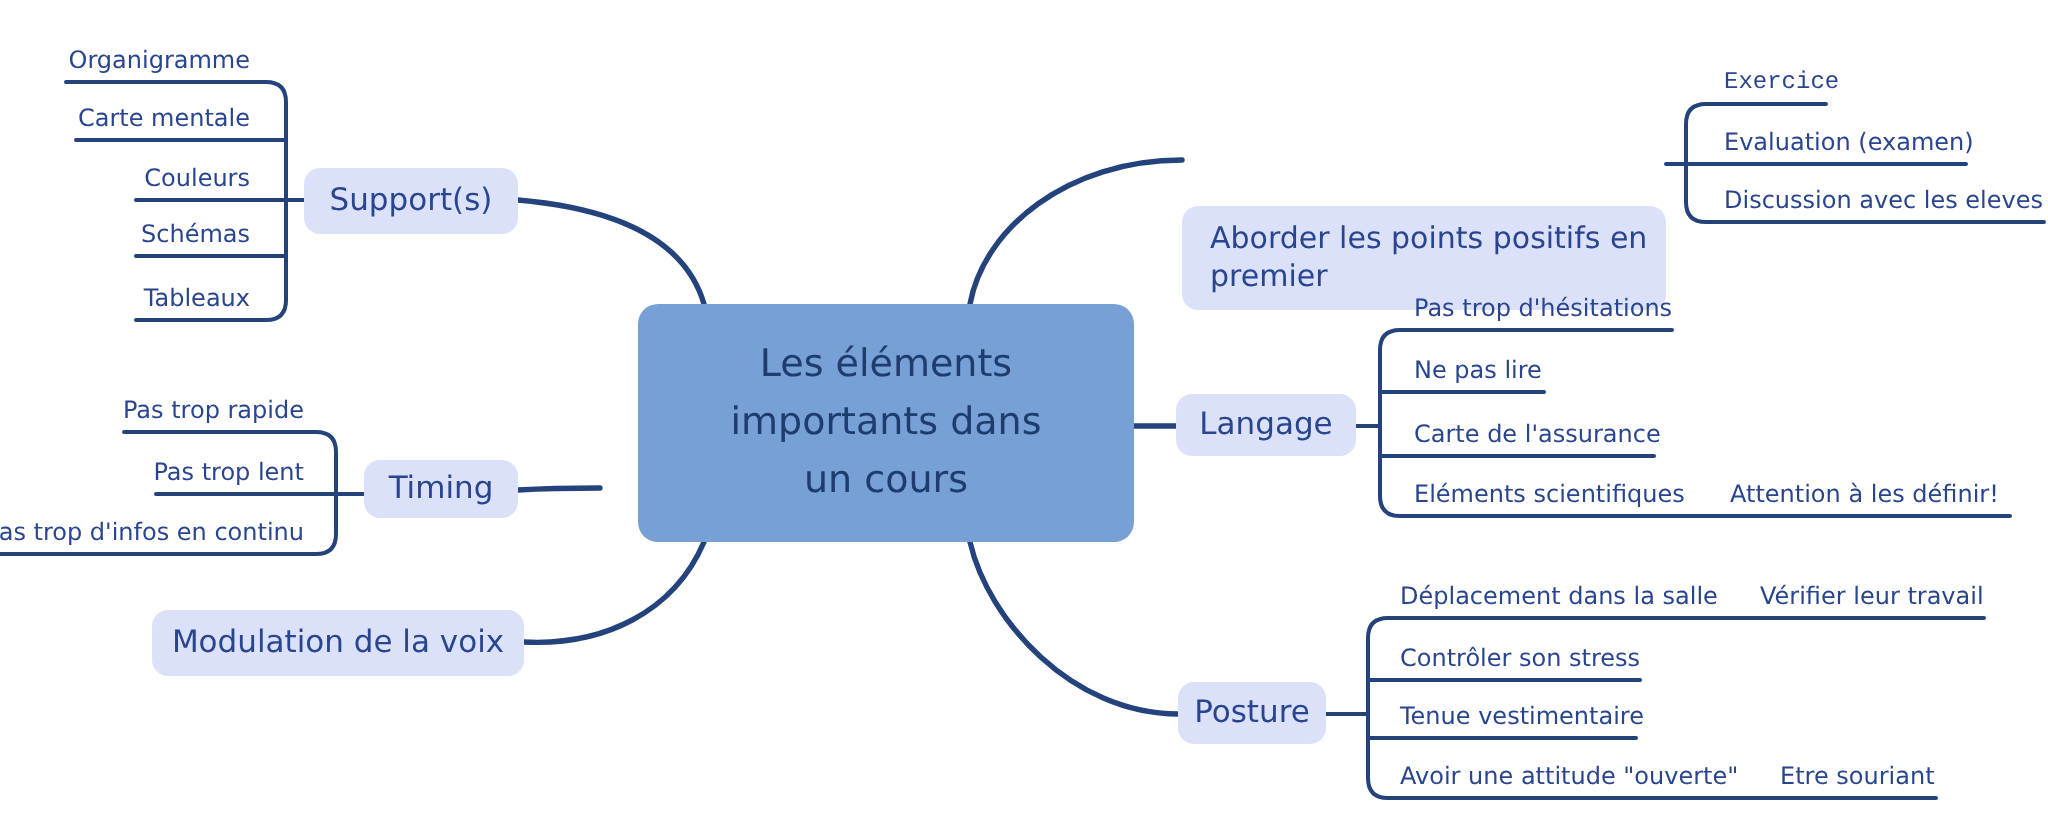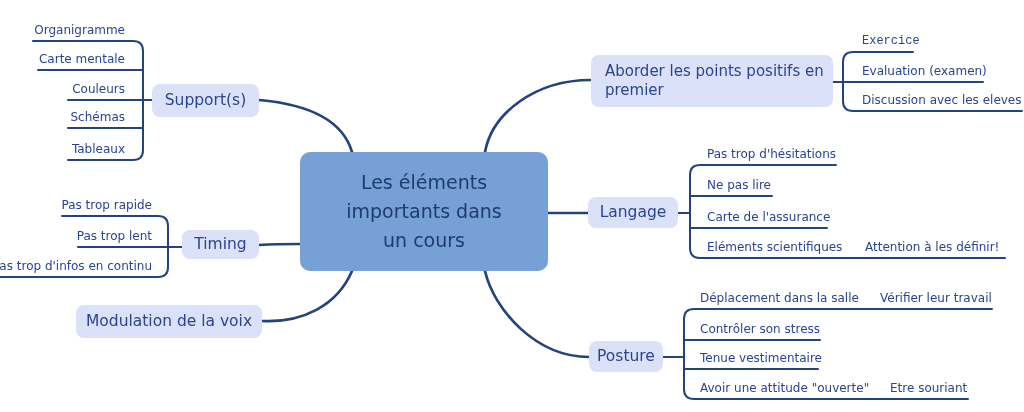--- a/index.html
+++ b/index.html
@@ -11,23 +11,23 @@
   .wires path{fill:none;stroke:#24437c;stroke-linecap:round;}
   .wires path.main{stroke-width:2.7;}
   .wires path.sub{stroke-width:2;}
   .node{
     position:absolute;display:flex;align-items:center;justify-content:center;
     border-radius:8px;background:#dbe1f8;color:#2a4590;font-size:15.5px;
     white-space:pre-line;text-align:center;line-height:1.2;
   }
   .node.center-node{
     background:#76a0d6;border-radius:10px;color:#1e3c6d;
-    font-size:19px;line-height:29px;
+    font-size:19px;line-height:29px;margin-left:19px;
   }
-  .node.two-line{justify-content:flex-start;text-align:left;padding-left:14px;font-size:15px;line-height:19px;}
+  .node.two-line{justify-content:flex-start;text-align:left;padding-left:14px;font-size:15px;line-height:19px;margin-top:48px;}
   .child{
     position:absolute;font-size:12px;line-height:14px;color:#2a4590;white-space:nowrap;
   }
   .child.r{text-align:right;}
 </style>
 </head>
 <body>
 
 <div class="canvas">
 

